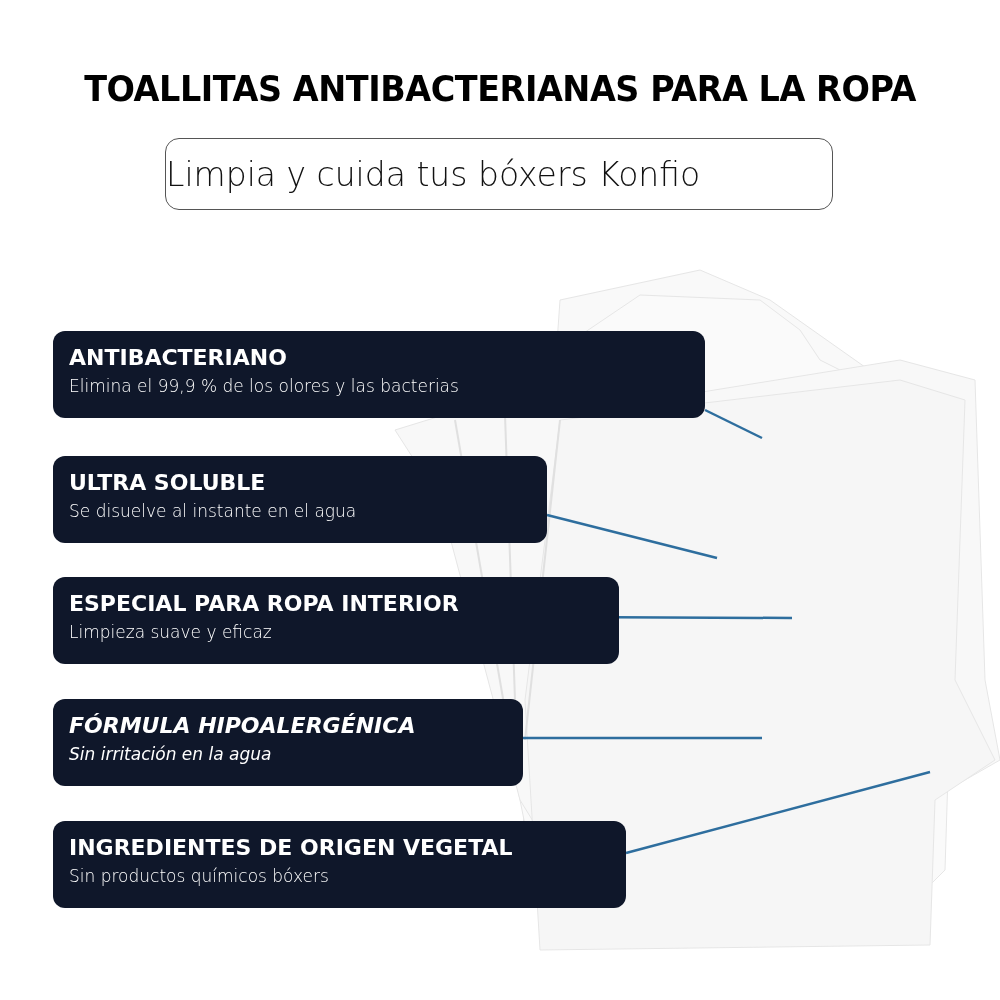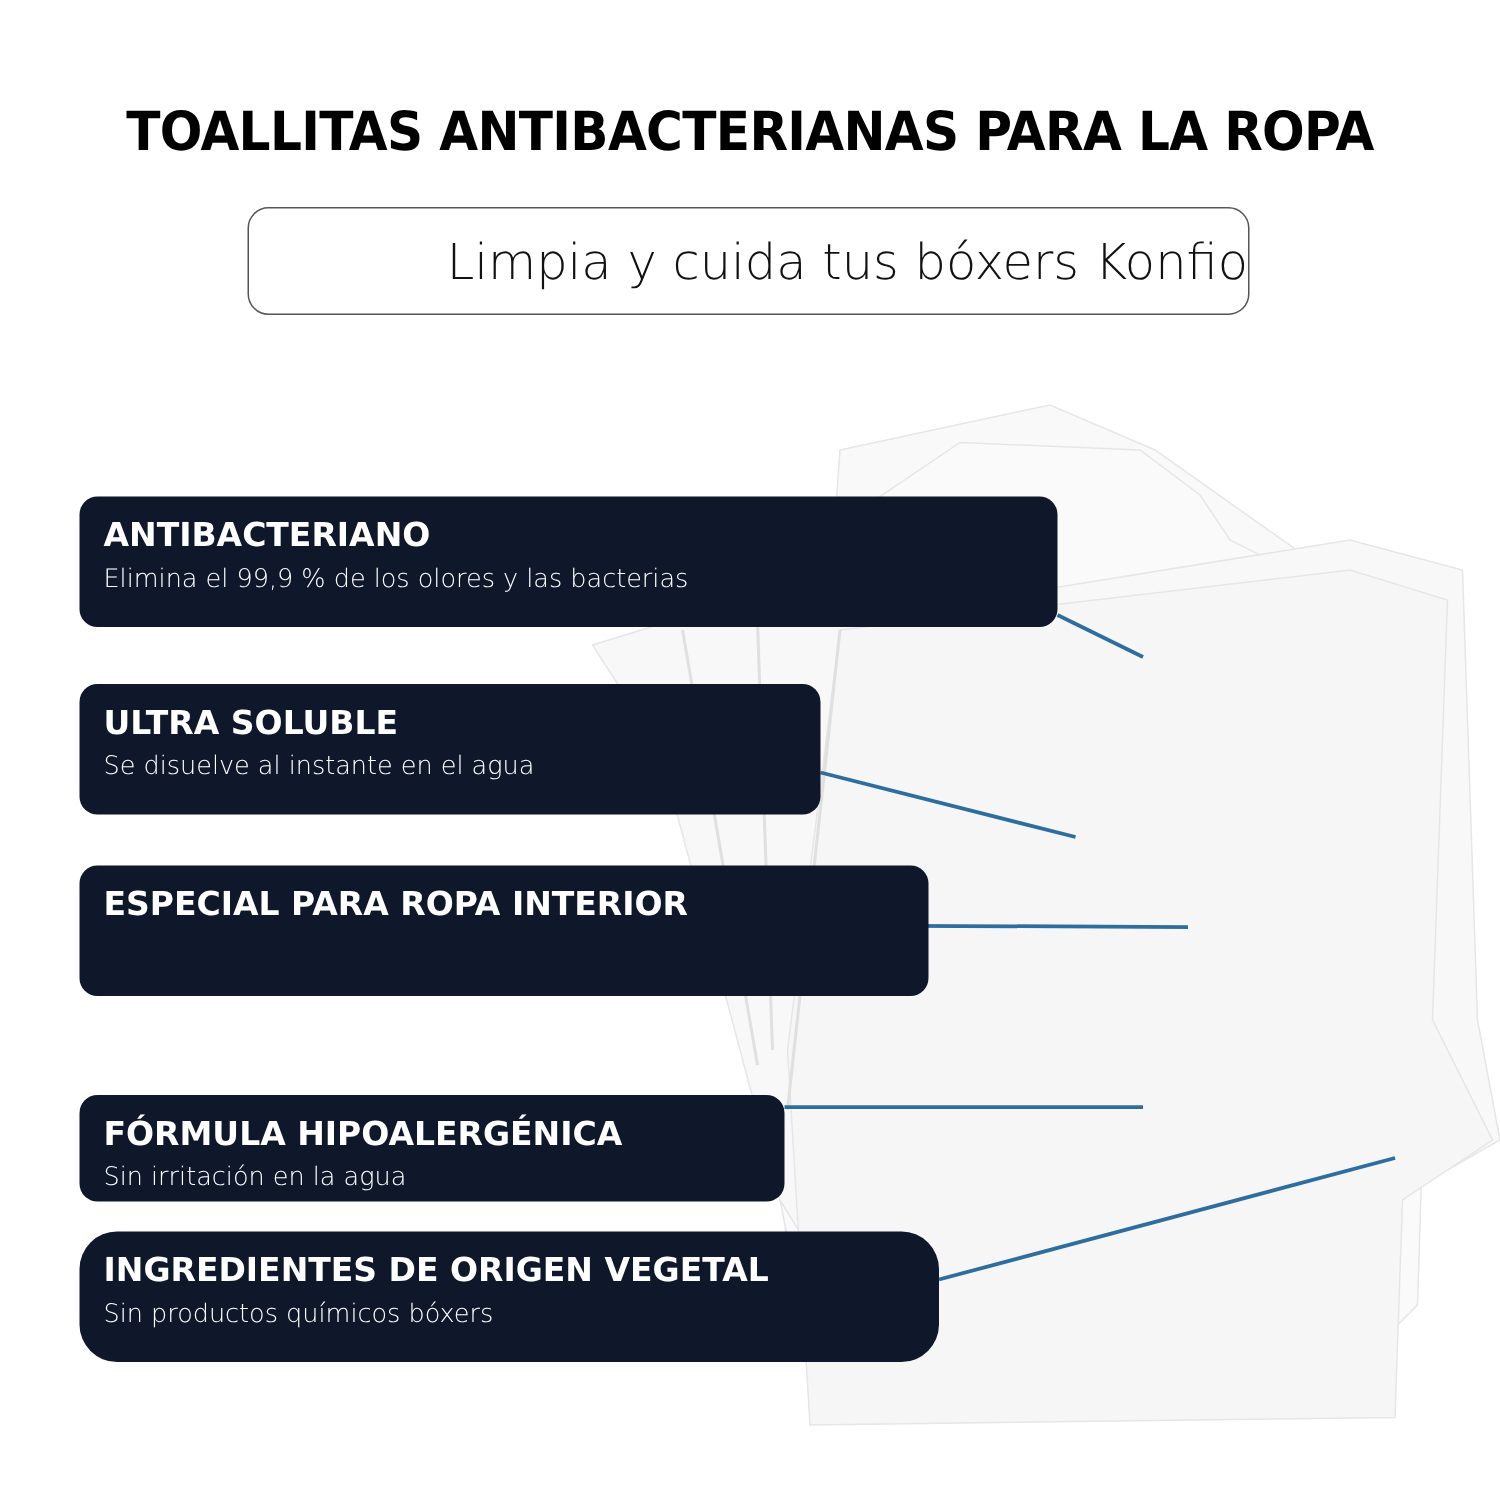--- a/index.html
+++ b/index.html
@@ -1,18 +1,18 @@
 <!DOCTYPE html>
 <html><head>
 <meta charset="utf-8">
 <style>
   html, body { margin:0; padding:0; }
   body { width:1000px; height:1000px; background:#ffffff; position:relative; overflow:hidden; font-family:"Liberation Sans", sans-serif; }
   .title { position:absolute; left:0; top:68px; width:1000px; text-align:center; font-family:"DejaVu Sans", sans-serif; font-weight:bold; font-size:36px; letter-spacing:-0.5px; color:#000; transform:scaleX(0.93); }
-  .subtitle-pill { position:absolute; left:165px; top:138px; width:668px; height:72px; border:1.5px solid #555; border-radius:14px; box-sizing:border-box; display:flex; align-items:center; justify-content:flex-end; font-family:"DejaVu Sans", sans-serif; font-size:33px; color:#111; font-weight:300; }
+  .subtitle-pill { position:absolute; left:165px; top:138px; width:668px; height:72px; border:1.5px solid #555; border-radius:14px; box-sizing:border-box; display:flex; align-items:center; justify-content:flex-start; font-family:"DejaVu Sans", sans-serif; font-size:33px; color:#111; font-weight:300; }
   .sheets { position:absolute; left:0; top:0; width:1000px; height:1000px; }
   .box { position:absolute; left:53px; background:#0f172a; border-radius:12px; color:#fff; box-sizing:border-box; padding:14px 16px 0 16px; }
   .box .h { font-family:"DejaVu Sans", sans-serif; font-weight:bold; font-size:22px; line-height:26px; white-space:nowrap; }
   .box .s { font-family:"DejaVu Sans", sans-serif; font-size:17px; line-height:30px; white-space:nowrap; font-weight:300; }
   svg.lines { position:absolute; left:0; top:0; }
 </style>
 </head>
 <body>
 
 <div class="title">TOALLITAS ANTIBACTERIANAS PARA LA ROPA</div>
@@ -49,23 +49,24 @@
   <div class="s">Elimina el 99,9 % de los olores y las bacterias</div>
 </div>
 
 <div class="box" style="top:456px; width:494px; height:87px;">
   <div class="h">ULTRA SOLUBLE</div>
   <div class="s">Se disuelve al instante en el agua</div>
 </div>
 
 <div class="box" style="top:577px; width:566px; height:87px;">
   <div class="h">ESPECIAL PARA ROPA INTERIOR</div>
+  <div class="s">Limpieza suave y eficaz</div>
 </div>
 
-<div class="box" style="top:730px; width:470px; height:71px;">
+<div class="box" style="top:699px; width:470px; height:87px;font-style:italic;">
   <div class="h">FÓRMULA HIPOALERGÉNICA</div>
   <div class="s">Sin irritación en la agua</div>
 </div>
 
-<div class="box" style="top:821px; width:573px; height:87px;border-radius:25px;">
+<div class="box" style="top:821px; width:573px; height:87px;">
   <div class="h">INGREDIENTES DE ORIGEN VEGETAL</div>
   <div class="s">Sin productos químicos bóxers</div>
 </div>
 
 </body></html>

